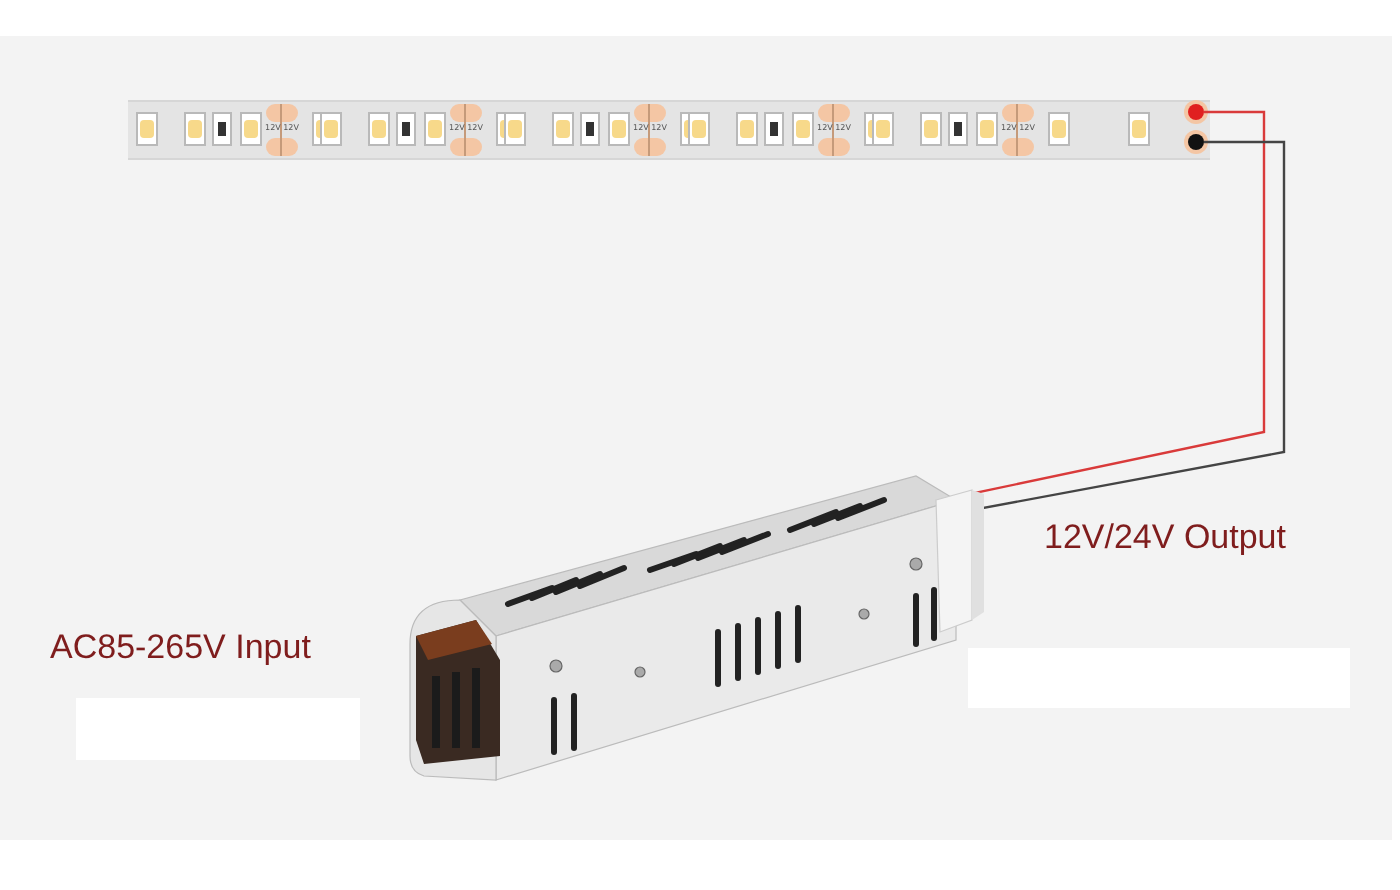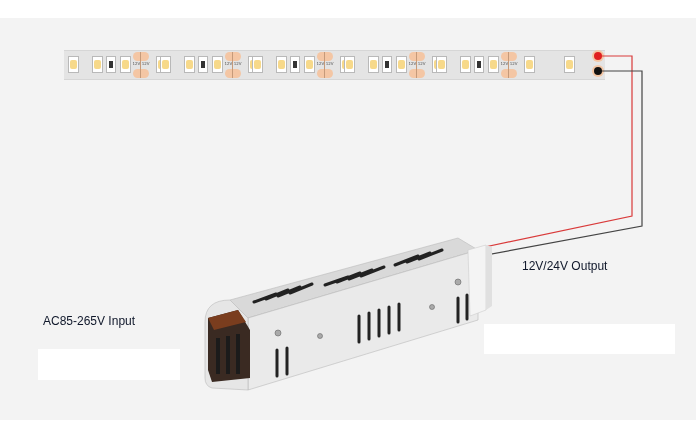--- a/index.html
+++ b/index.html
@@ -11,21 +11,21 @@
   .led { position:absolute; top:5px; width:11px; height:17px; background:#fff; border:1px solid #b9b9b9; box-sizing:border-box; }
   .led::after { content:""; position:absolute; left:1px; top:3px; width:7px; height:9px; background:#f7d98a; border-radius:2px; }
   .res { position:absolute; top:5px; width:10px; height:17px; background:#fff; border:1px solid #b9b9b9; box-sizing:border-box; }
   .res::after { content:""; position:absolute; left:2px; top:4px; width:4px; height:7px; background:#333; }
   .pad { position:absolute; top:1px; width:22px; height:26px; }
   .pad .p1, .pad .p2 { position:absolute; left:3px; width:16px; height:9px; background:#f4c6a4; border-radius:5px; }
   .pad .p1 { top:0; } .pad .p2 { bottom:0; }
   .pad .cut { position:absolute; left:10px; top:0; width:1px; height:26px; background:#c59a7a; }
   .pad .lbl { position:absolute; left:-4px; top:9px; width:30px; font-size:4px; color:#555; text-align:center; }
   .term { position:absolute; width:8px; height:8px; border-radius:50%; }
-  .label { position:absolute; font-family:"Liberation Sans", sans-serif; font-size:12px; color:#0f172a; white-space:nowrap; }
+  .label { position:absolute; font-family:"Liberation Sans", sans-serif; font-size:17px; color:#7f1d1d; white-space:nowrap; }
   .whitebox { position:absolute; background:#ffffff; }
   .psu { position:absolute; left:0; top:0; width:700px; height:445px; }
 </style>
 </head>
 <body>
 
 <div class="panel"></div>
 
 <div class="strip" id="strip">
     <div class="led" style="left: 4px;"></div>
@@ -136,17 +136,17 @@
     <circle cx="278" cy="333" r="3" fill="#aaa" stroke="#666" stroke-width="0.6"></circle>
     <circle cx="320" cy="336" r="2.5" fill="#aaa" stroke="#666" stroke-width="0.6"></circle>
     <circle cx="432" cy="307" r="2.5" fill="#aaa" stroke="#666" stroke-width="0.6"></circle>
     <circle cx="458" cy="282" r="3" fill="#aaa" stroke="#666" stroke-width="0.6"></circle>
 
     <polygon points="468,250 486,245 486,310 470,316" fill="#f4f4f4" stroke="#ccc" stroke-width="0.6"></polygon>
     <polygon points="486,245 492,247 492,306 486,310" fill="#e0e0e0"></polygon>
   </g>
 </svg>
 
-<div class="label" style="left:43px;top:314px;">AC85-265V Input</div>
+<div class="label" style="left:25px;top:314px;">AC85-265V Input</div>
 <div class="label" style="left:522px;top:259px;">12V/24V Output</div>
 
 <div class="whitebox" style="left:38px;top:349px;width:142px;height:31px;"></div>
 <div class="whitebox" style="left:484px;top:324px;width:191px;height:30px;"></div>
 
 </body></html>

